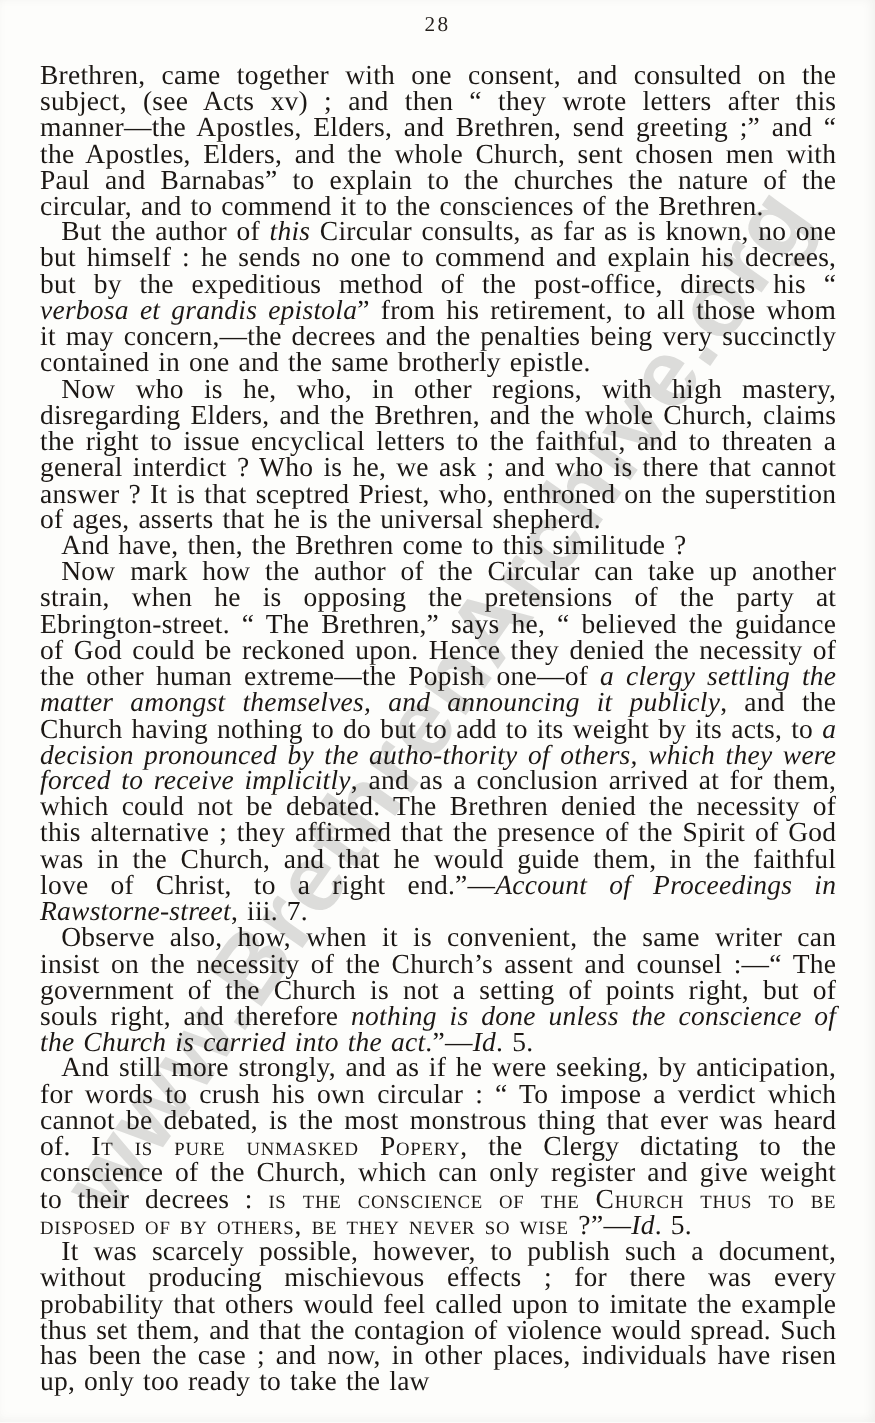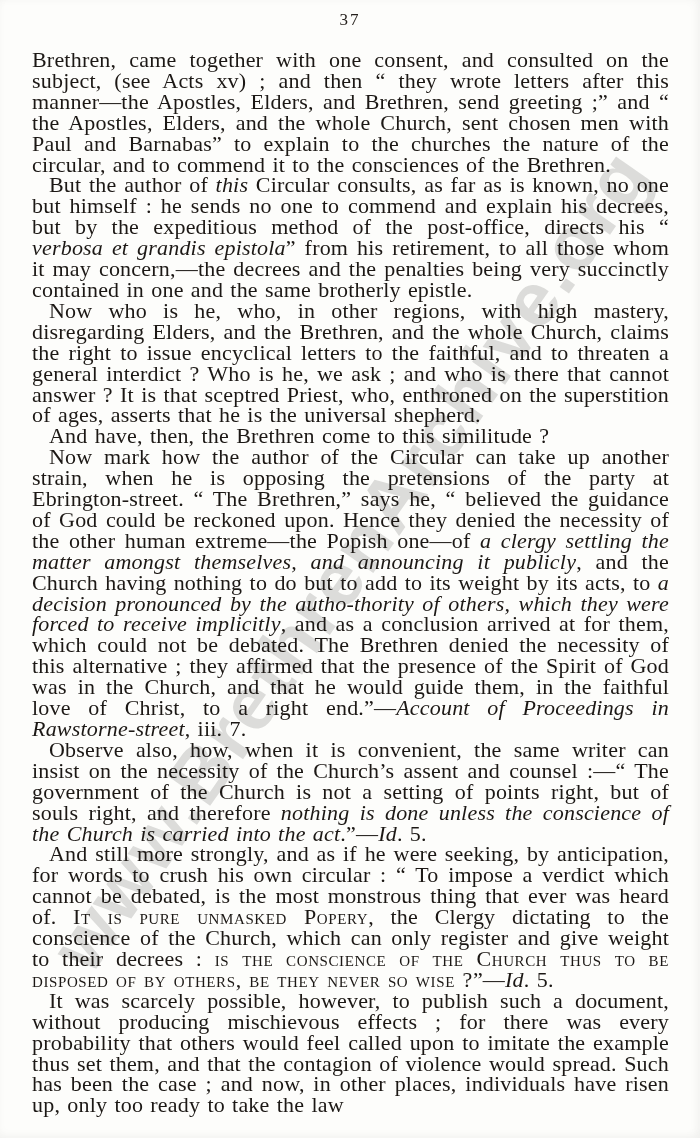--- a/index.html
+++ b/index.html
@@ -67,21 +67,21 @@
   .run-smallcaps {
     font-variant: small-caps;
     letter-spacing: 0.6px;
   }
 </style>
 </head>
 <body>
 
 <div class="page">
   <div class="watermark">www.BrethrenArchive.org</div>
-  <div class="page-number">37</div>
+  <div class="page-number">28</div>
   <div class="text-block">
       <p><span>Brethren, came together with one consent, and consulted on the subject, (see Acts xv) ; and then “ they wrote letters after this manner—the Apostles, Elders, and Brethren, send greeting ;” and “ the Apostles, Elders, and the whole Church, sent chosen men with Paul and Barnabas” to explain to the churches the nature of the circular, and to commend it to the consciences of the Brethren.</span></p>
       <p class="indent"><span>But the author of </span><span class="run-italic">this</span><span> Circular consults, as far as is known, no one but himself : he sends no one to commend and explain his decrees, but by the expeditious method of the post-office, directs his “ </span><span class="run-italic">verbosa et grandis epistola</span><span>” from his retirement, to all those whom it may concern,—the decrees and the penalties being very succinctly contained in one and the same brotherly epistle.</span></p>
       <p class="indent"><span>Now who is he, who, in other regions, with high mastery, disregarding Elders, and the Brethren, and the whole Church, claims the right to issue encyclical letters to the faithful, and to threaten a general interdict ? Who is he, we ask ; and who is there that cannot answer ?  It is that sceptred Priest, who, enthroned on the superstition of ages, asserts that he is the universal shepherd.</span></p>
       <p class="indent"><span>And have, then, the Brethren come to this similitude ?</span></p>
       <p class="indent"><span>Now mark how the author of the Circular can take up another strain, when he is opposing the pretensions of the party at Ebrington-street. “ The Brethren,” says he, “ believed the guidance of God could be reckoned upon.  Hence they denied the necessity of the other human extreme—the Popish one—of </span><span class="run-italic">a clergy settling the matter amongst themselves, and announcing it publicly</span><span>, and the Church having nothing to do but to add to its weight by its acts, to </span><span class="run-italic">a decision pronounced by the autho-thority of others, which they were forced to receive implicitly</span><span>, and as a conclusion arrived at for them, which could not be debated.  The Brethren denied the necessity of this alternative ; they affirmed that the presence of the Spirit of God was in the Church, and that he would guide them, in the faithful love of Christ, to a right end.”—</span><span class="run-italic">Account of Proceedings in Rawstorne-street</span><span>, iii. 7.</span></p>
       <p class="indent"><span>Observe also, how, when it is convenient, the same writer can insist on the necessity of the Church’s assent and counsel :—“ The government of the Church is not a setting of points right, but of souls right, and therefore </span><span class="run-italic">nothing is done unless the conscience of the Church is carried into the act</span><span>.”—</span><span class="run-italic">Id</span><span>. 5.</span></p>
       <p class="indent"><span>And still more strongly, and as if he were seeking, by anticipation, for words to crush his own circular : “ To impose a verdict which cannot be debated, is the most monstrous thing that ever was heard of.  </span><span class="run-smallcaps">It is pure unmasked Popery</span><span>, the Clergy dictating to the conscience of the Church, which can only register and give weight to their decrees : </span><span class="run-smallcaps">is the conscience of the Church thus to be disposed of by others, be they never so wise ?</span><span>”—</span><span class="run-italic">Id</span><span>. 5.</span></p>
       <p class="indent"><span>It was scarcely possible, however, to publish such a document, without producing mischievous effects ; for there was every probability that others would feel called upon to imitate the example thus set them, and that the contagion of violence would spread.  Such has been the case ; and now, in other places, individuals have risen up, only too ready to take the law</span></p>
     </div>

